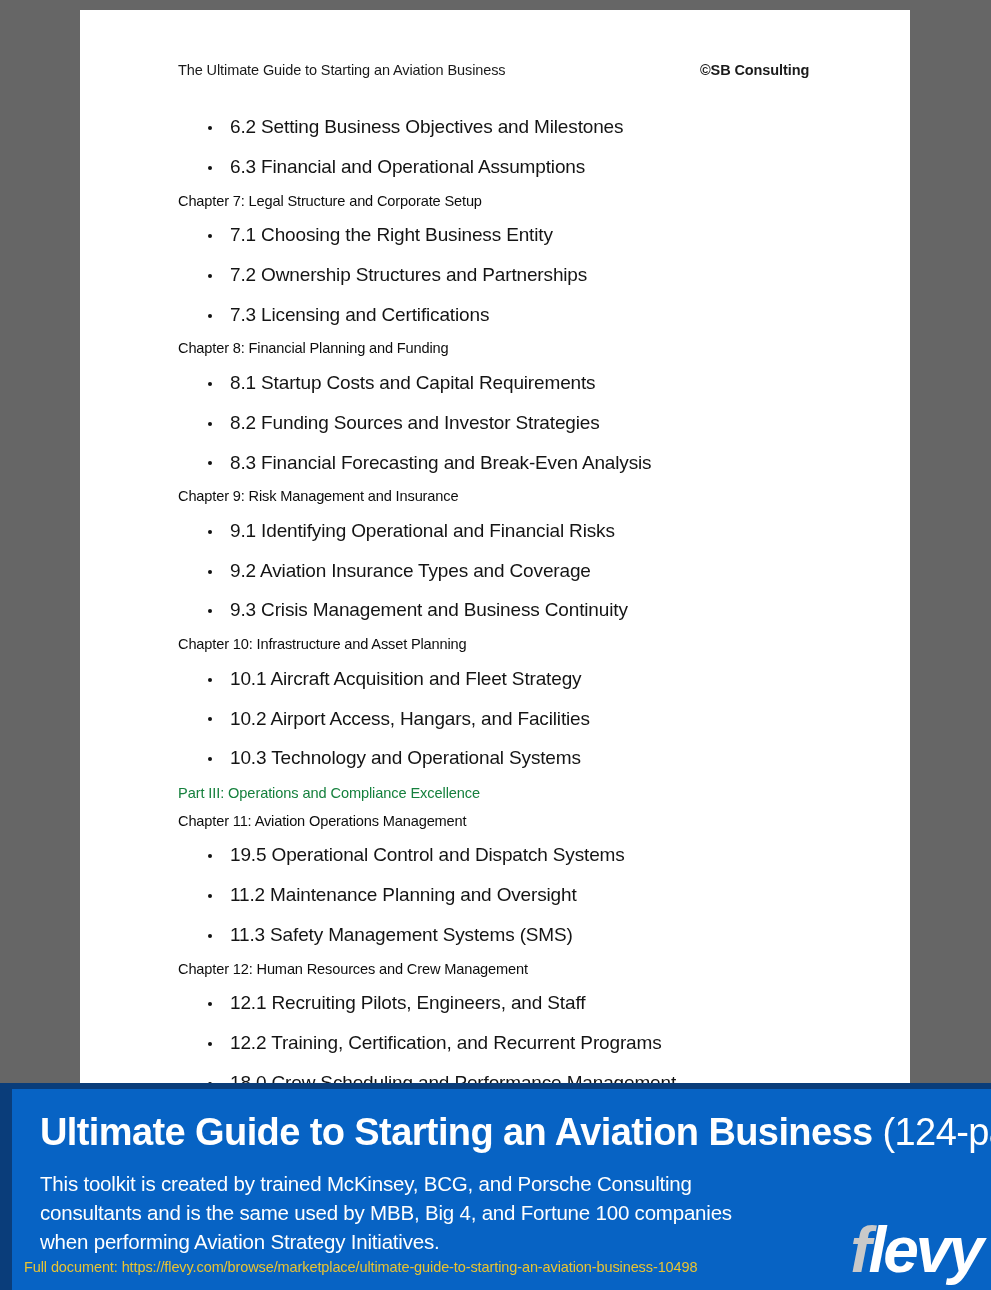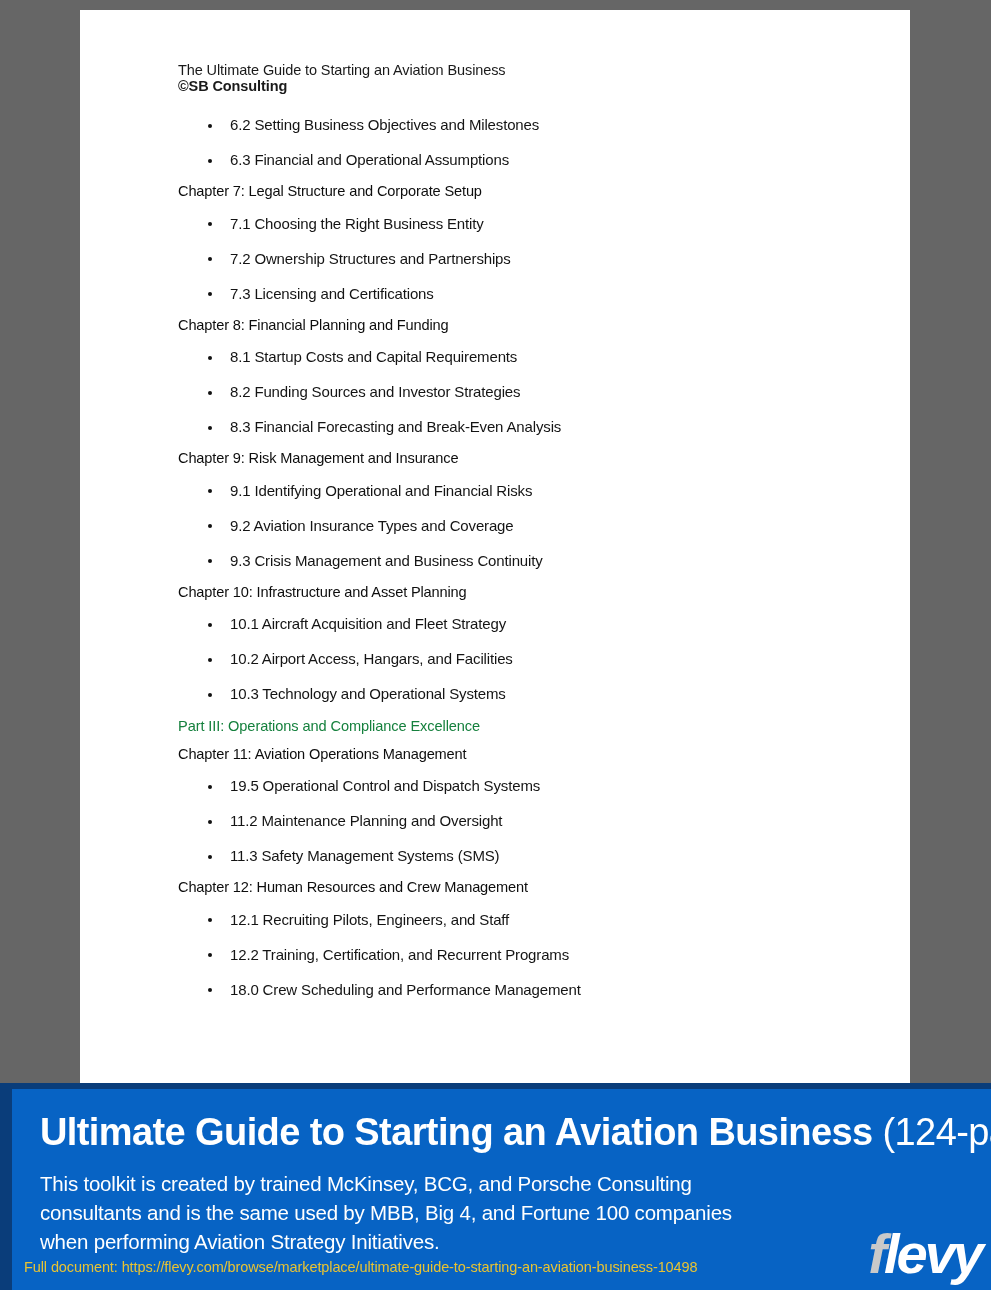--- a/index.html
+++ b/index.html
@@ -31,21 +31,20 @@
     position: absolute;
     left: 98px;
     top: 52px;
     width: 714px;
     display: flex;
     justify-content: flex-start;
     align-items: baseline;
     font-size: 14.5px;
     color: #1a1a1a;
     letter-spacing: -0.1px;
-    flex-direction: column;
   }
   #doc-header .hdr-left {
     width: 522px;
     flex: none;
   }
   #doc-header .hdr-right {
     font-weight: bold;
     flex: none;
   }
 
@@ -71,21 +70,21 @@
     font-weight: normal;
     color: #15803d;
     letter-spacing: -0.1px;
     margin: 0;
     padding: 6px 0 5px 0;
     line-height: 1.2;
   }
 
   .sub {
     position: relative;
-    font-size: 15px;
+    font-size: 19px;
     color: #141414;
     letter-spacing: -0.15px;
     margin: 0;
     padding: 8px 0 9px 52px;
     line-height: 1.2;
   }
   .sub .bullet {
     position: absolute;
     left: 30px;
     top: 50%;
@@ -151,21 +150,21 @@
     color: #e8c333;
     letter-spacing: -0.1px;
     white-space: nowrap;
   }
 
   
   #flevy-logo {
     position: absolute;
     right: 10px;
     bottom: 8px;
-    font-size: 56px;
+    font-size: 64px;
     font-weight: bold;
     font-style: italic;
     line-height: 1;
     letter-spacing: -3px;
     white-space: nowrap;
     font-family: "Liberation Sans", sans-serif;
   }
   #flevy-logo .f {
     color: #c9c9c9;
   }

